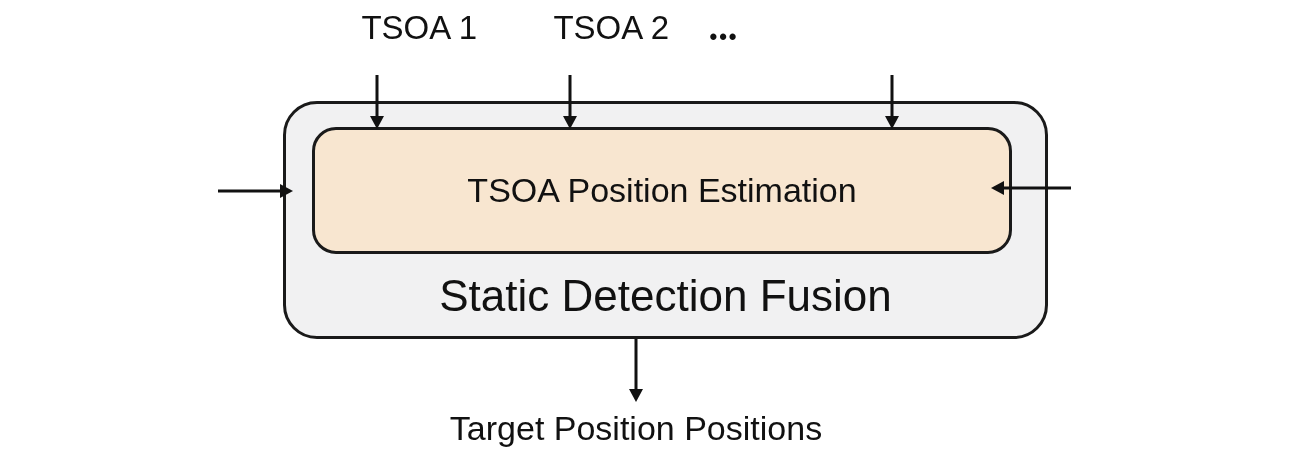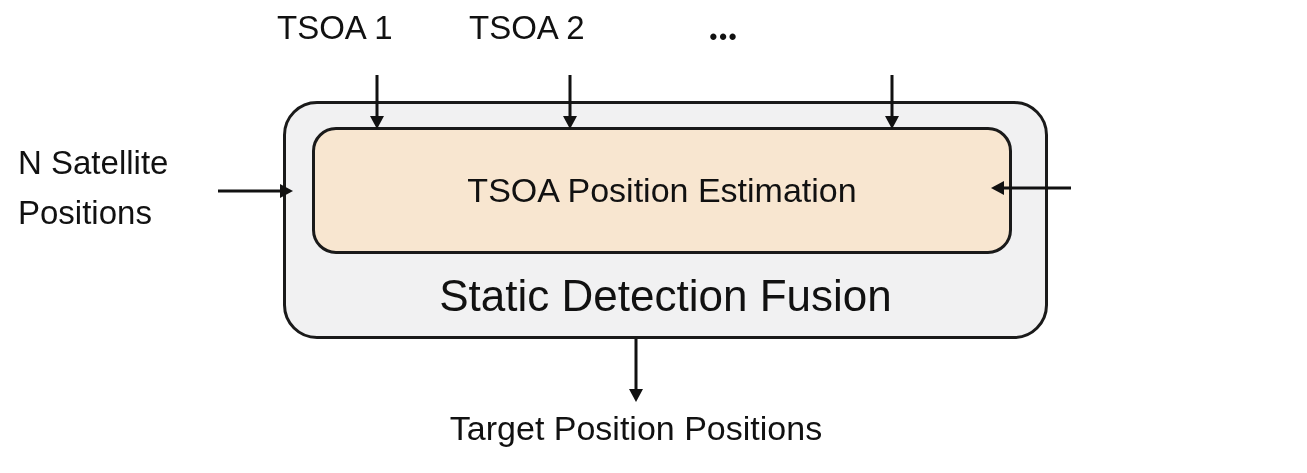--- a/index.html
+++ b/index.html
@@ -15,21 +15,21 @@
     overflow: hidden;
     color: var(--text, #111111);
   }
   .lbl {
     position: absolute;
     font-size: 33px;
     line-height: 40px;
     white-space: nowrap;
     color: var(--text, #111111);
   }
-  .lbl.center { text-align: left; }
+  .lbl.center { text-align: right; }
   .dots {
     position: absolute;
     font-size: 22px;
     font-weight: bold;
     letter-spacing: 2px;
     line-height: 40px;
     text-align: center;
   }
   .outer-box {
     position: absolute;
@@ -143,21 +143,20 @@
   </div>
   <div class="arrow arrow-v" style="left:562px; top:75px; height:54px;">
     <div class="shaft"></div>
     <div class="head"></div>
   </div>
   <div class="arrow arrow-v" style="left:884px; top:75px; height:54px;">
     <div class="shaft"></div>
     <div class="head"></div>
   </div>
 
-  <div class="side-label" style="left:18px; top:138px; width:210px;">N Satellite Positions</div>
   <div class="arrow arrow-h head-right" style="left:218px; top:183px; width:75px;">
     <div class="shaft"></div>
     <div class="head"></div>
   </div>
 
   <div class="arrow arrow-h head-left" style="left:991px; top:180px; width:80px;">
     <div class="shaft"></div>
     <div class="head"></div>
   </div>
 

